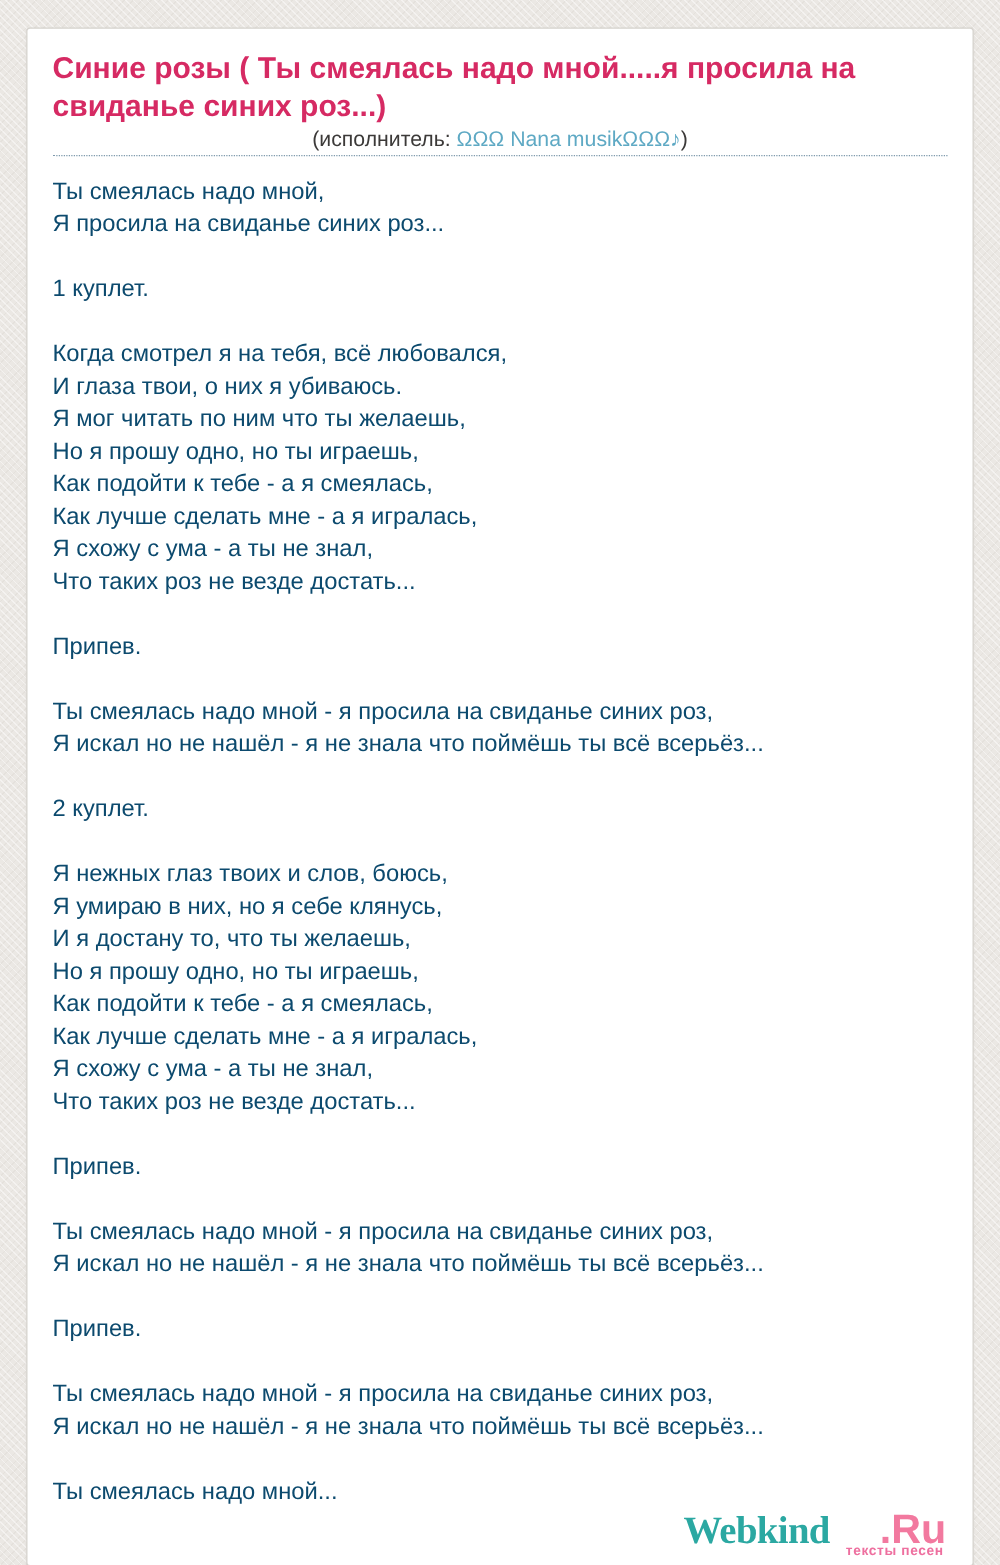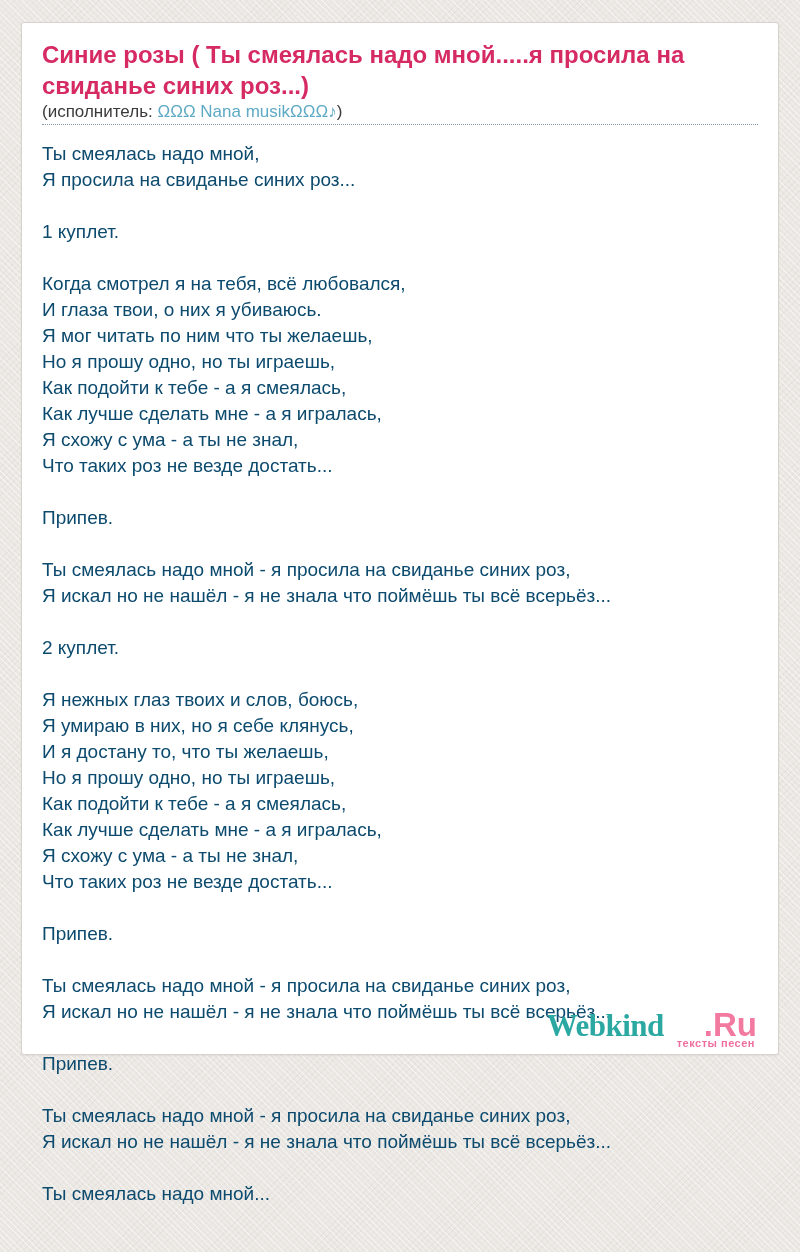--- a/index.html
+++ b/index.html
@@ -15,21 +15,21 @@
     background-image:
       repeating-linear-gradient(45deg, rgba(255,255,255,0.45) 0px, rgba(255,255,255,0.45) 1px, transparent 1px, transparent 4px),
       repeating-linear-gradient(-45deg, rgba(210,205,198,0.25) 0px, rgba(210,205,198,0.25) 1px, transparent 1px, transparent 5px);
     position: relative;
   }
   .card {
     position: absolute;
     left: 21px;
     top: 22px;
     width: 758px;
-    height: 1033px;
+    height: 1231px;
     box-sizing: border-box;
     background: #ffffff;
     border: 1px solid #d6d3ce;
     border-radius: 3px;
     box-shadow: 0 1px 2px rgba(0,0,0,0.06);
     padding: 16px 20px 20px 20px;
   }
   .song-title {
     margin: 0;
     font-size: 24px;
@@ -37,20 +37,21 @@
     font-weight: bold;
     color: #d62a63;
   }
   .artist-line {
     margin-top: 2px;
     font-size: 17px;
     line-height: 17px;
     color: #3c3a39;
     padding-bottom: 4px;
     border-bottom: 1px dotted #7d99ac;
+    text-align: center;
   }
   .artist-link {
     color: #5ea9c4;
     text-decoration: none;
     cursor: pointer;
   }
   .lyrics {
     margin-top: 16px;
     font-size: 19px;
     line-height: 26px;

